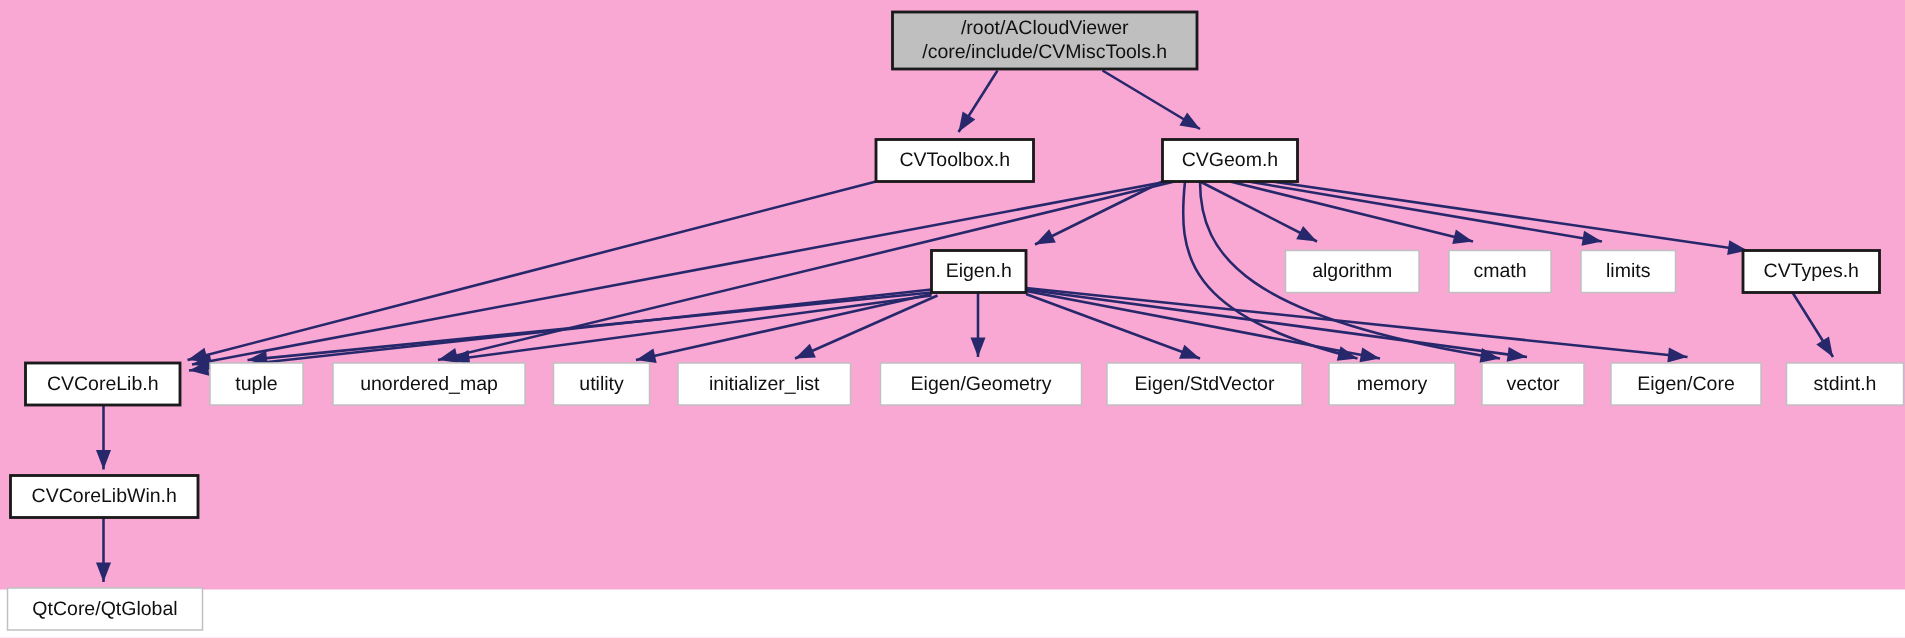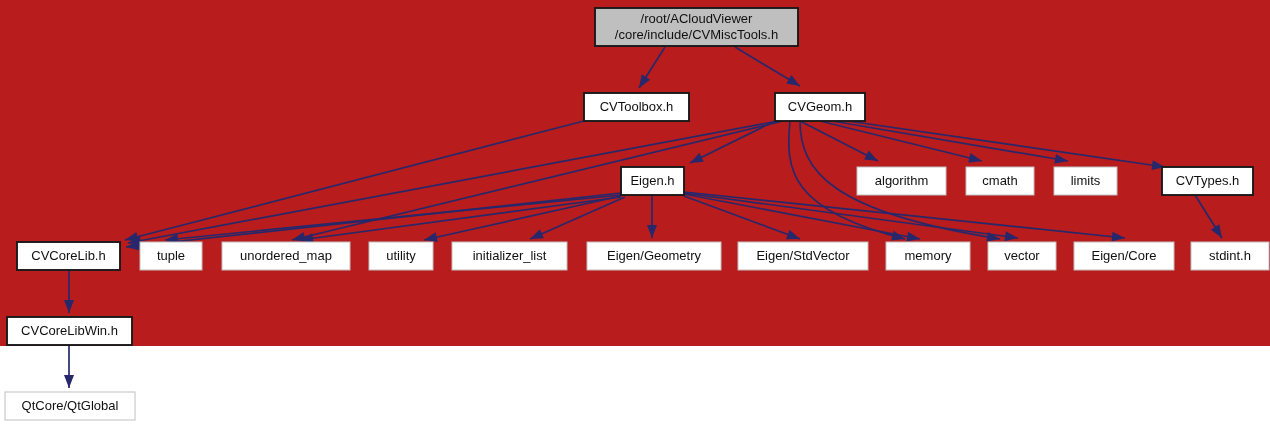--- a/index.html
+++ b/index.html
@@ -1,17 +1,17 @@
 <!DOCTYPE html>
 <html><head>
 <meta charset="utf-8">
 <style>
   html,body{margin:0;padding:0;background:#ffffff;}
   body{width:1270px;height:425px;font-family:"Liberation Sans",sans-serif;overflow:hidden;}
-  #graph-root{position:relative;width:1270px;height:346px;background:#b91c1c;}
+  #graph-root{position:relative;width:1270px;height:393px;background:#f9a8d4;}
   svg#depgraph{position:absolute;left:0;top:0;width:1270px;height:425px;display:block;}
   .node-rect{fill:#ffffff;}
   .node-rect.plain{stroke:#c0c0c0;stroke-width:1;}
   .node-rect.bold{stroke:#1a1a1a;stroke-width:1.9;}
   .node-rect.root{fill:#bfbfbf;stroke:#1a1a1a;stroke-width:1.9;}
   .node-label{font-family:"Liberation Sans",sans-serif;font-size:13px;fill:#101010;text-anchor:middle;dominant-baseline:middle;}
   .edge{fill:none;stroke:#27286b;stroke-width:1.7;}
   .arrowhead{fill:#27286b;stroke:none;}
 </style>
 </head>

